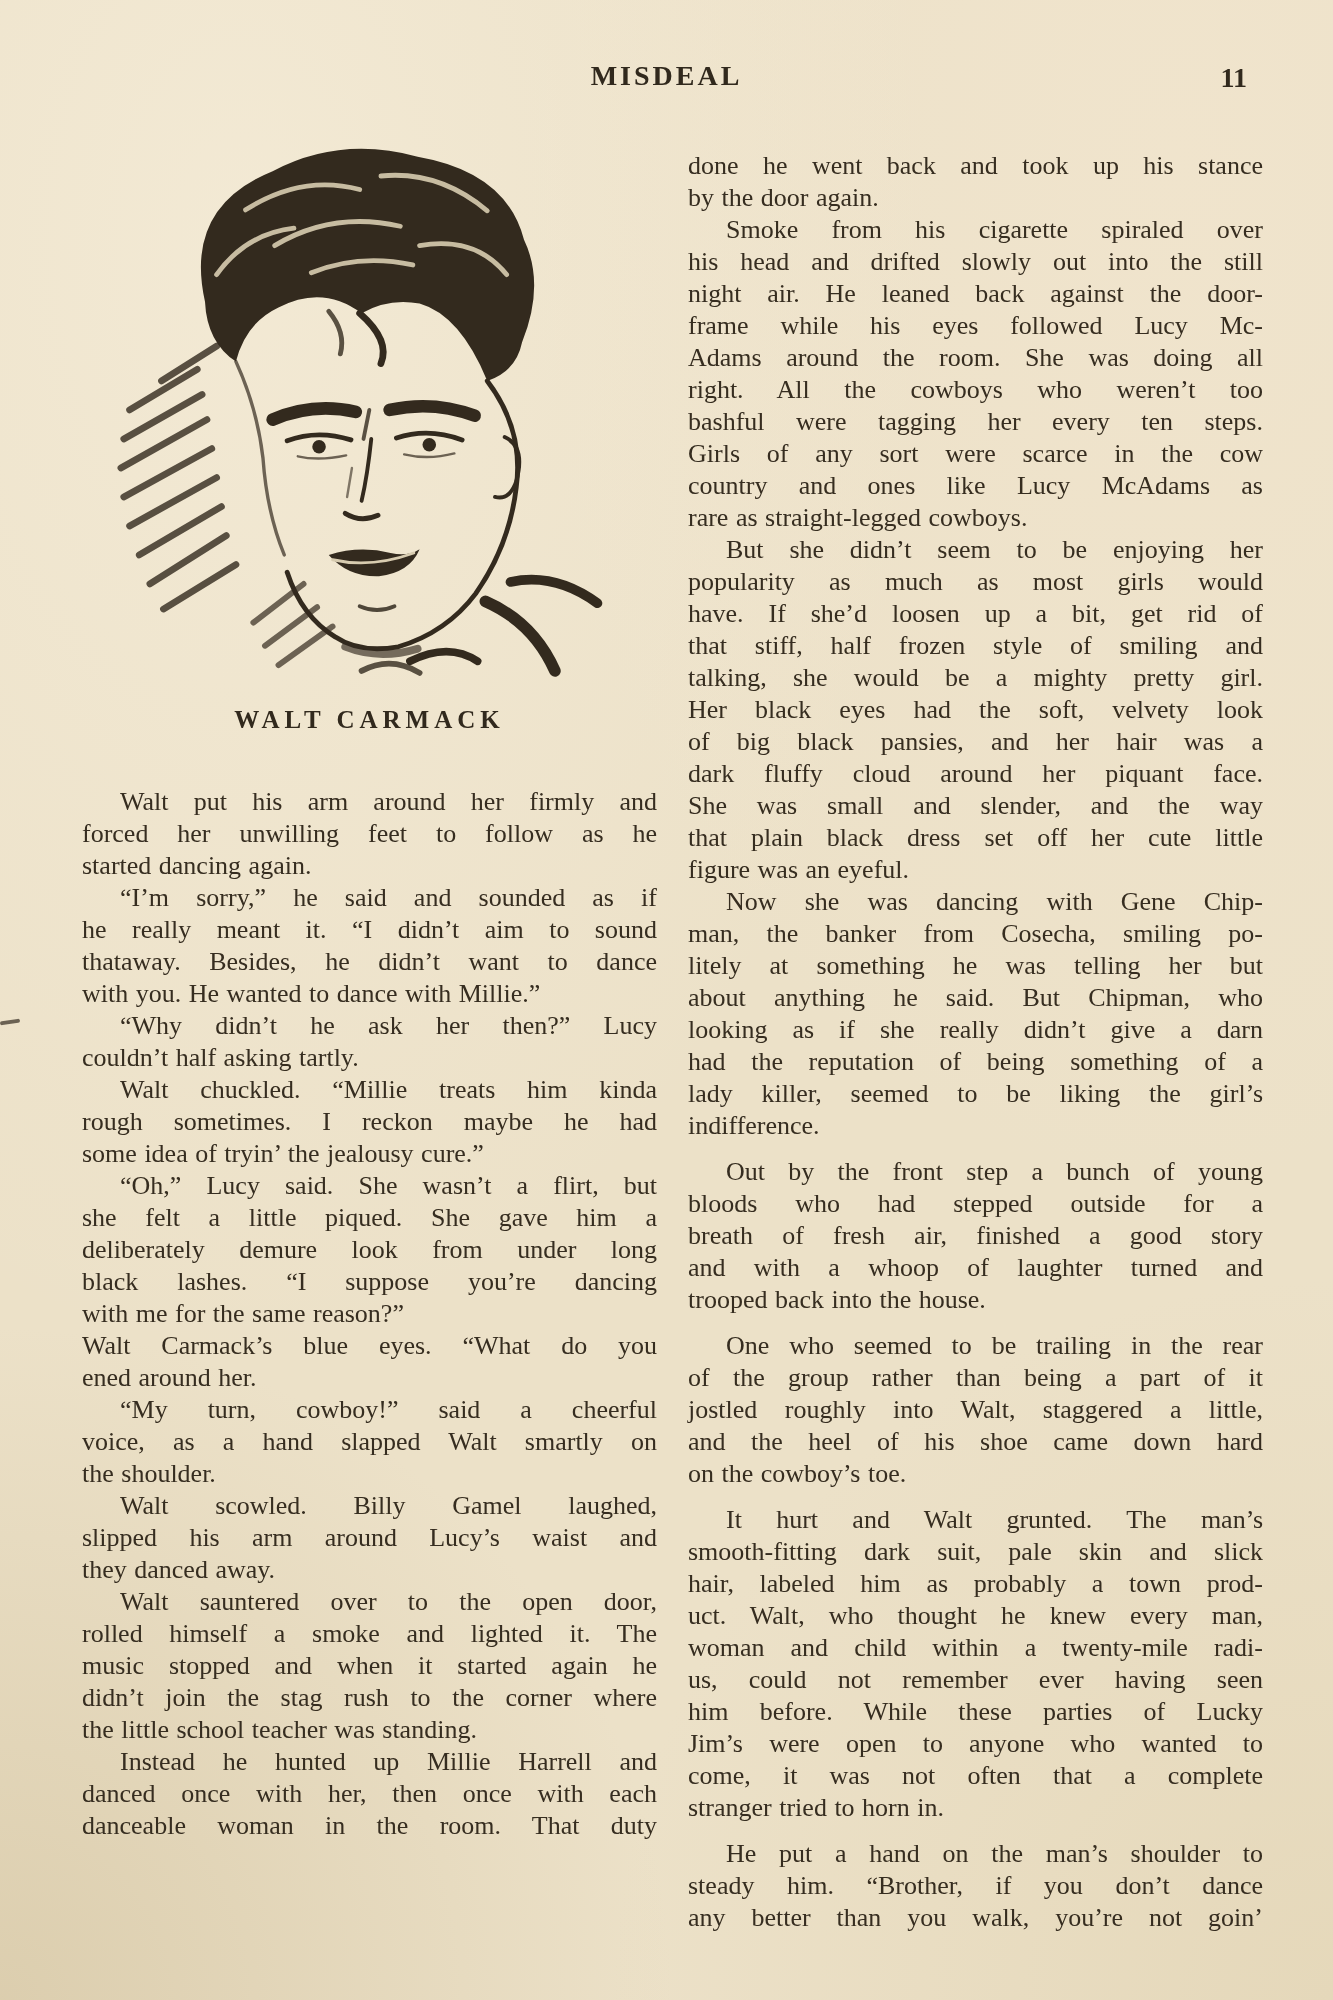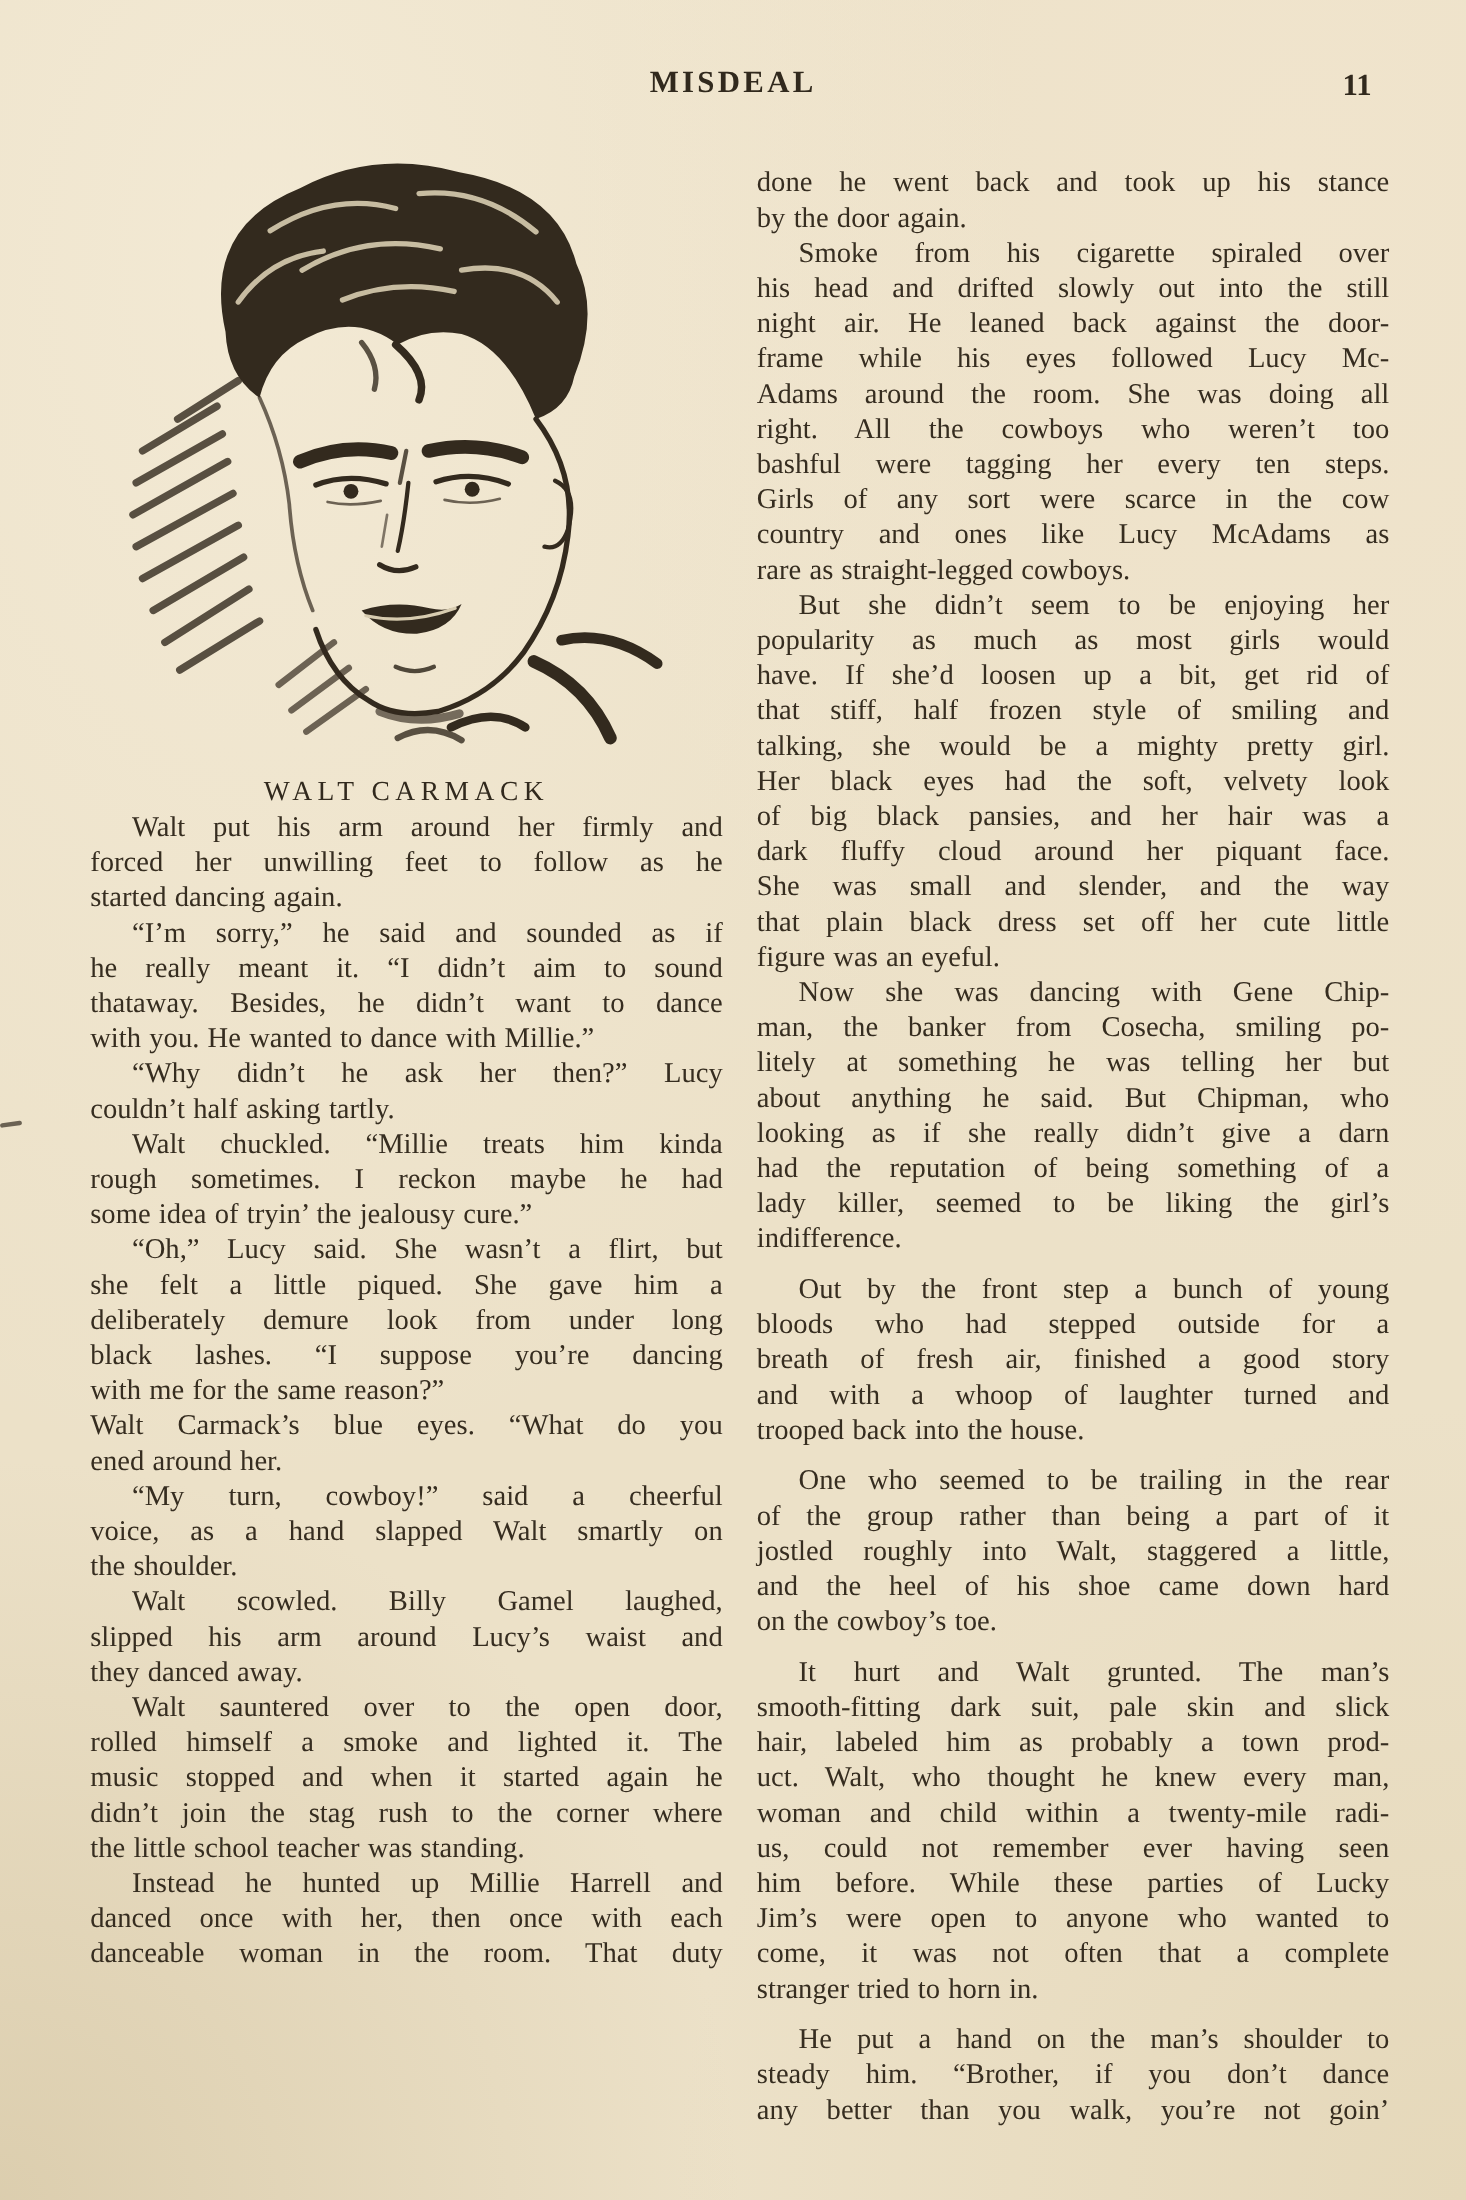--- a/index.html
+++ b/index.html
@@ -27,24 +27,24 @@
     position:absolute;top:62px;right:86px;
     font-size:28px;font-weight:bold;color:#31291d;
   }
   .col{position:absolute;width:575px;font-size:26px;line-height:32px;}
   .col-left{left:82px;top:118px;}
   .col-right{left:688px;top:150px;}
   .illus{position:relative;margin-left:-22px;width:580px;height:580px;}
   .illus svg{display:block;width:100%;height:100%;}
   .caption{
     text-align:center;
-    font-weight:normal;font-size:25px;letter-spacing:5px;
+    font-weight:bold;font-size:25px;letter-spacing:5px;
     margin-top:6px;color:#31291d;
   }
-  .body-start{}
+  .body-start{margin-top:50px;}
   .para{margin:0;}
   .para.gap{margin-top:14px;}
   .line{
     text-align:justify;
     text-align-last:justify;
     word-spacing:1px;
   }
   .line.last{text-align-last:left;}
   .para.indent .line.first{text-indent:38px;}
   .stray-mark{

